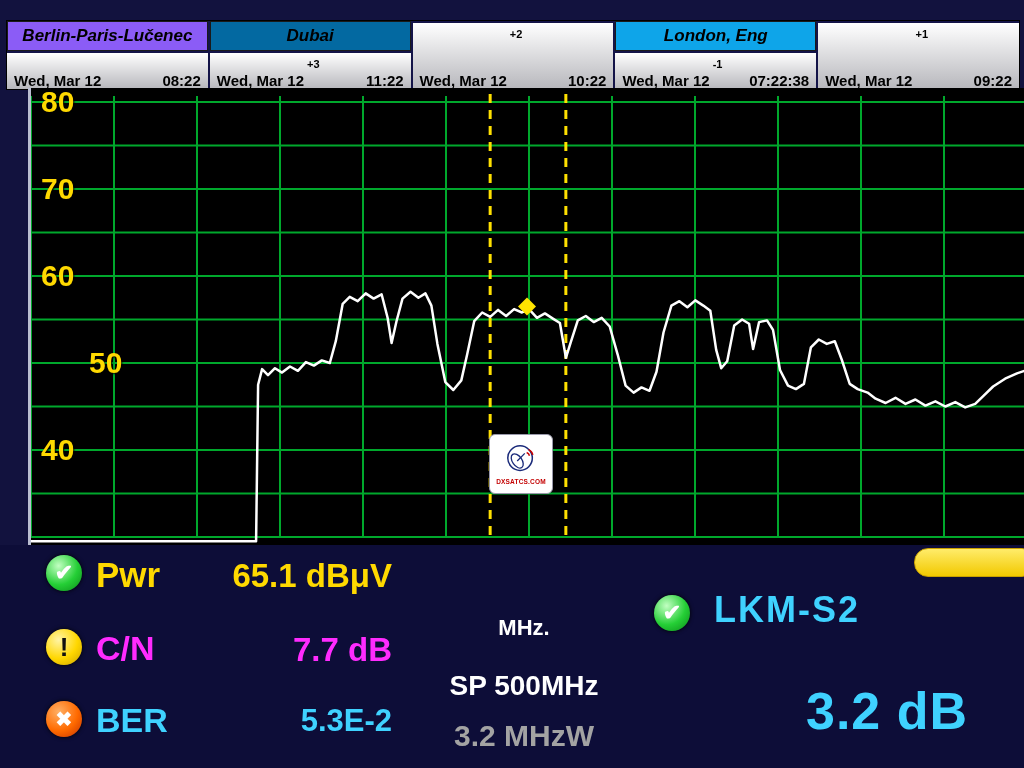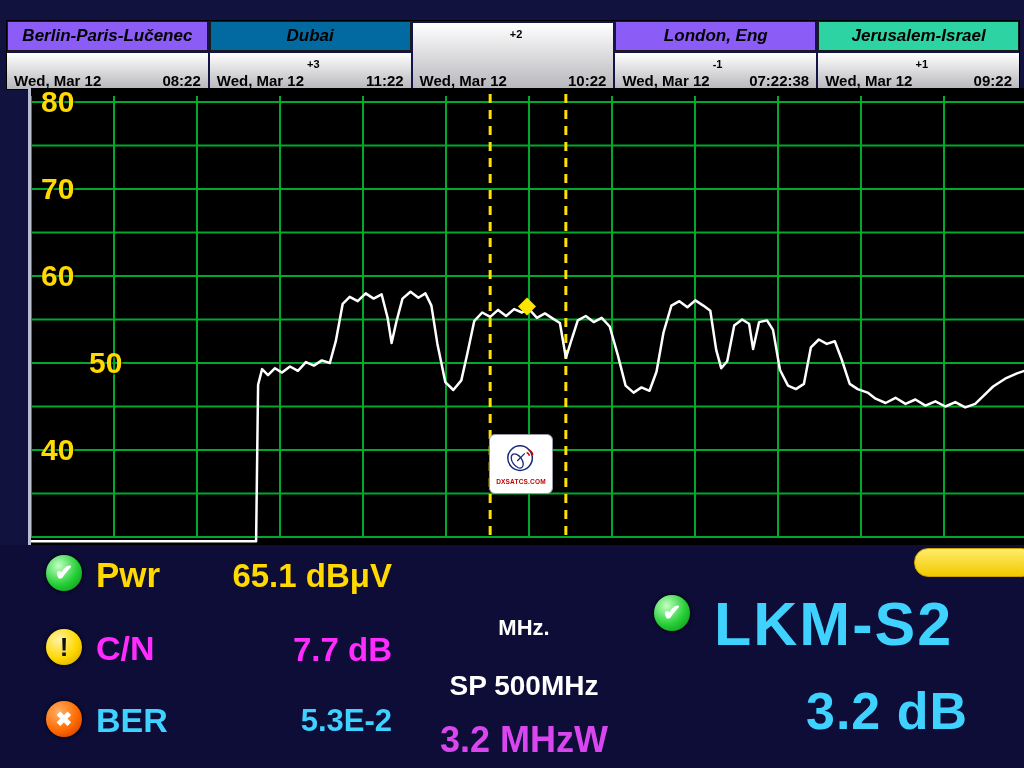--- a/index.html
+++ b/index.html
@@ -69,23 +69,23 @@
   #ber-label{left:96px;top:158px;font-size:34px;color:#3fd2ff;}
   #ber-value{top:160px;font-size:31px;color:#3fd2ff;}
   #freq-box{
     position:absolute;left:396px;top:2px;width:256px;height:56px;
     background:linear-gradient(#2c3eb8,#17237c);
     display:flex;align-items:center;justify-content:center;
     color:#fff;font-weight:bold;font-size:44px;letter-spacing:1px;
   }
   #freq-unit{position:absolute;left:396px;top:70px;width:256px;text-align:center;color:#fff;font-weight:bold;font-size:22px;}
   #span-value{position:absolute;left:396px;top:125px;width:256px;text-align:center;color:#fff;font-weight:bold;font-size:28px;}
-  #bw-value{position:absolute;left:396px;top:174px;width:256px;text-align:center;color:#d946ef;font-weight:bold;font-size:36px;}
+  #bw-value{position:absolute;left:396px;top:174px;width:256px;text-align:center;color:#a3a3a3;font-weight:bold;font-size:30px;}
   #std-icon{left:654px;top:50px;}
-  #std-value{position:absolute;left:714px;top:44px;font-size:61px;font-weight:bold;color:#3fd2ff;letter-spacing:2px;}
+  #std-value{position:absolute;left:714px;top:44px;font-size:36px;font-weight:bold;color:#3fd2ff;letter-spacing:2px;}
   #margin-value{position:absolute;left:806px;top:136px;font-size:52px;font-weight:bold;color:#3fd2ff;letter-spacing:1px;white-space:nowrap;text-align:center;}
   #tab-button{
     position:absolute;left:914px;top:3px;width:120px;height:27px;
     background:linear-gradient(#ffec6a,#f2c900);border-radius:14px;border:1px solid #c9a100;
   }
 </style>
 </head>
 <body>
 
 <div id="clock-bar">
@@ -106,29 +106,28 @@
     </div>
   </div>
   <div class="clock-cell">
     <div class="time-row">
       <span class="date">Wed, Mar 12</span>
       <span class="offset">+2</span>
       <span class="time">10:22</span>
     </div>
   </div>
   <div class="clock-cell">
-    <div class="city-row" style="background: #8b5cf6;">London, Eng</div>
+    <div class="city-row" style="background: #0ea5e9;">London, Eng</div>
     <div class="time-row">
       <span class="date">Wed, Mar 12</span>
       <span class="offset">-1</span>
       <span class="time">07:22:38</span>
     </div>
   </div>
   <div class="clock-cell">
-    <div class="city-row" style="background: rgb(46, 211, 163);">Jerusalem-Israel</div>
     <div class="time-row">
       <span class="date">Wed, Mar 12</span>
       <span class="offset">+1</span>
       <span class="time">09:22</span>
     </div>
   </div>
 </div>
 
 <div id="chart">
   <svg id="spectrum-svg" width="996" height="457">

